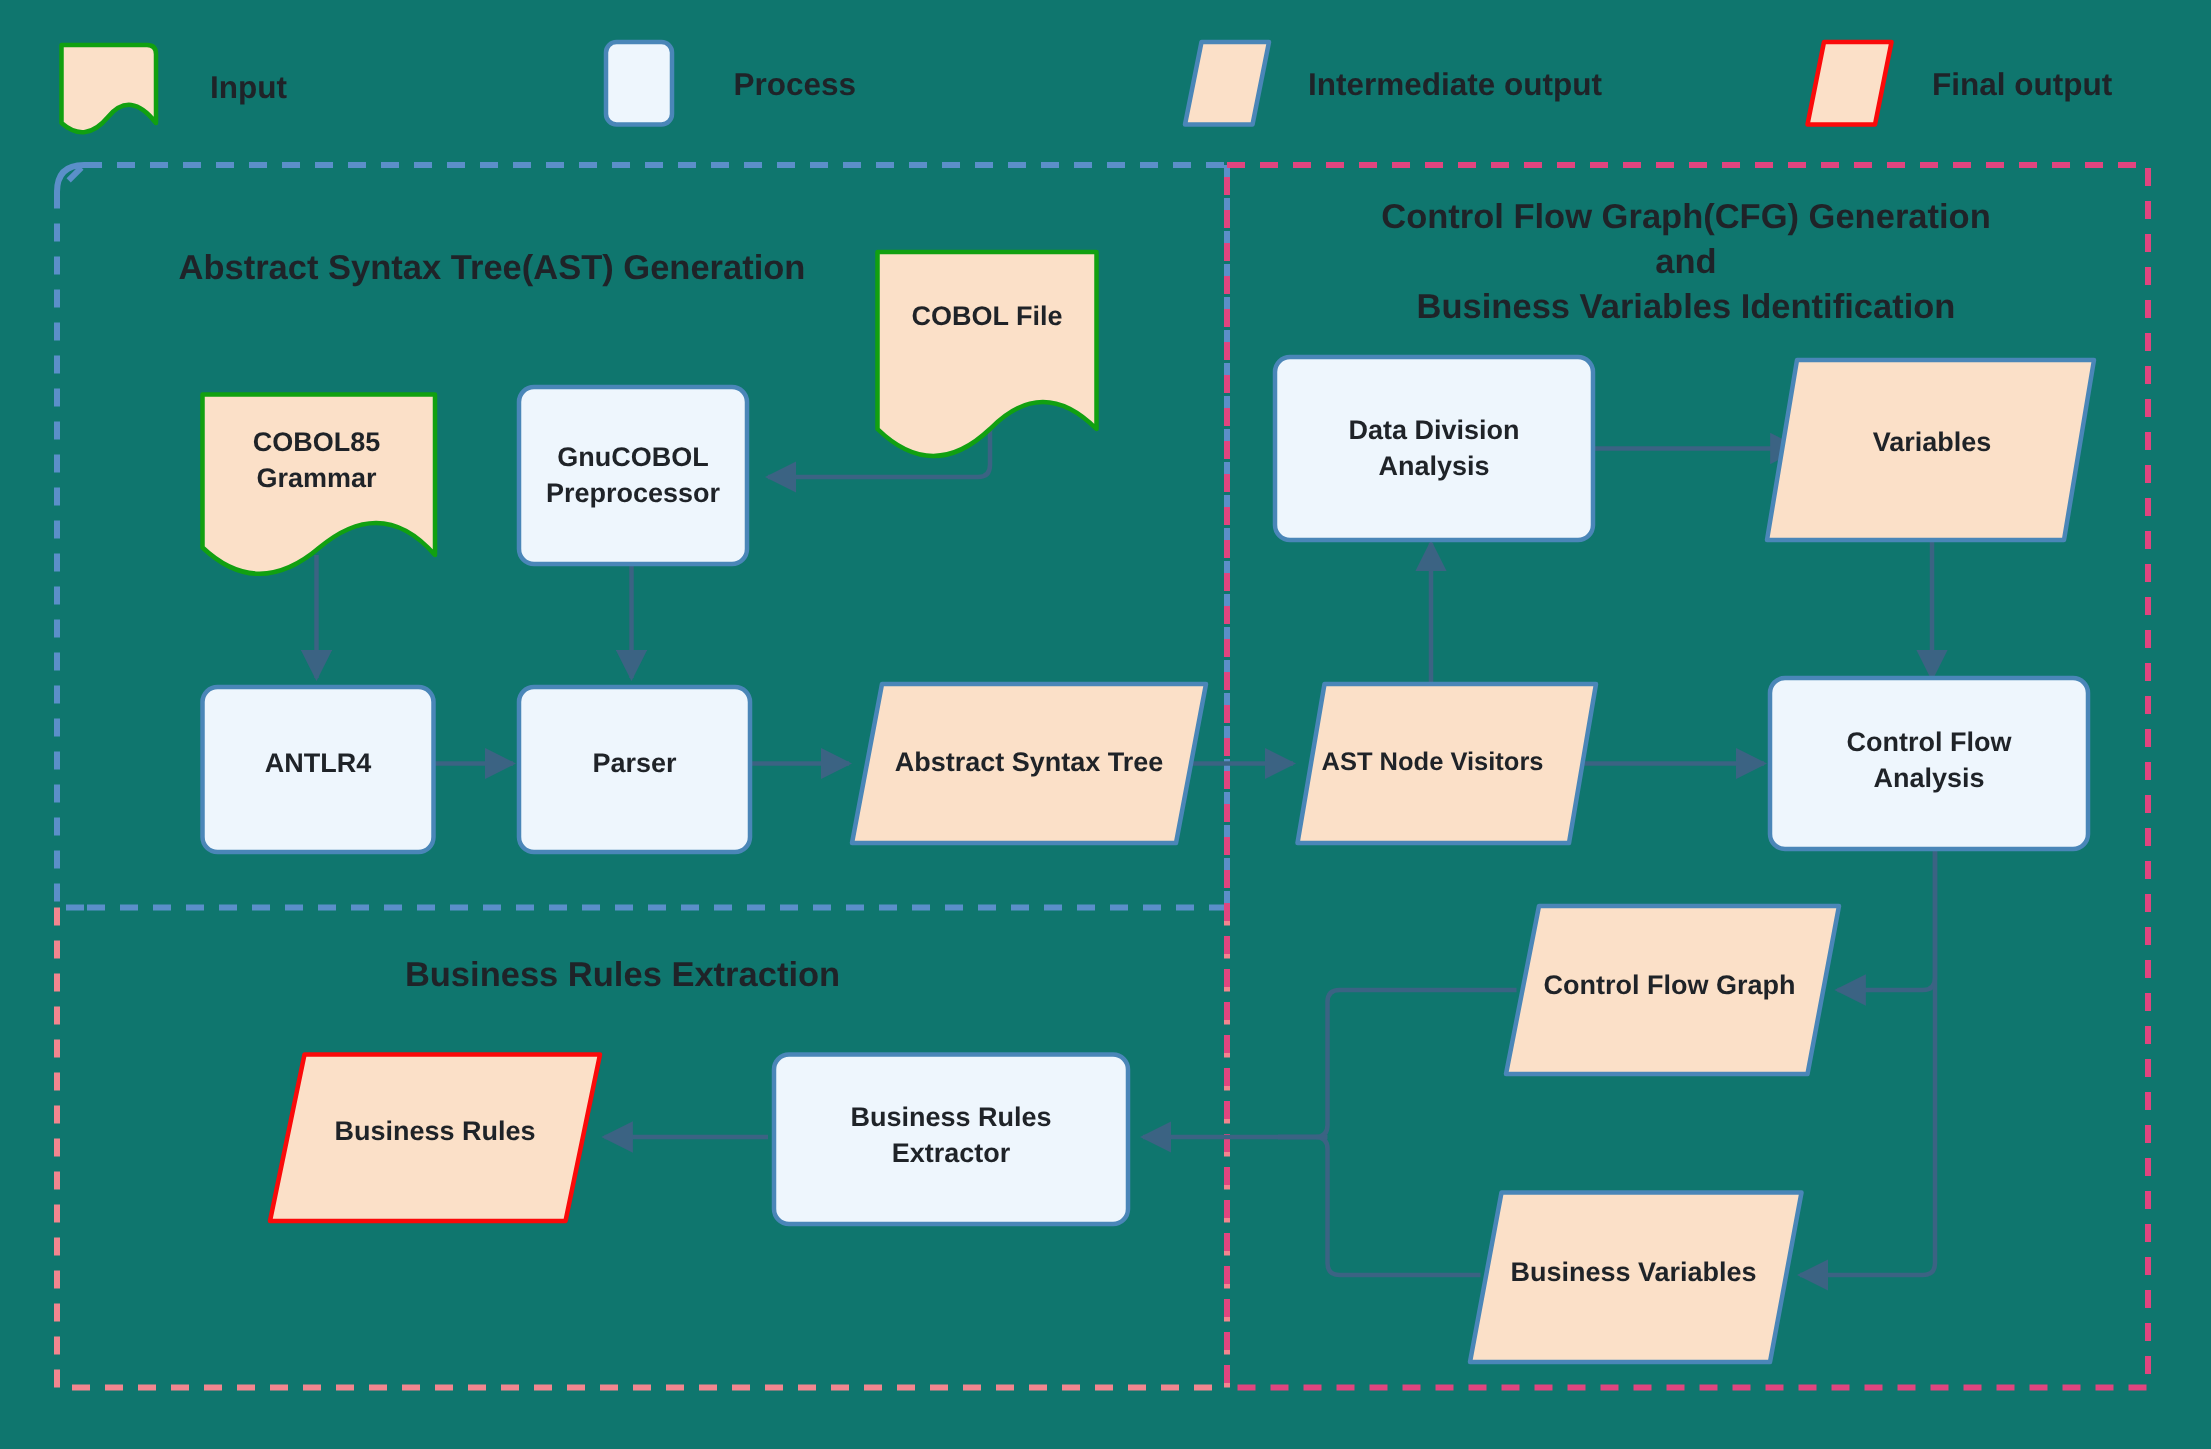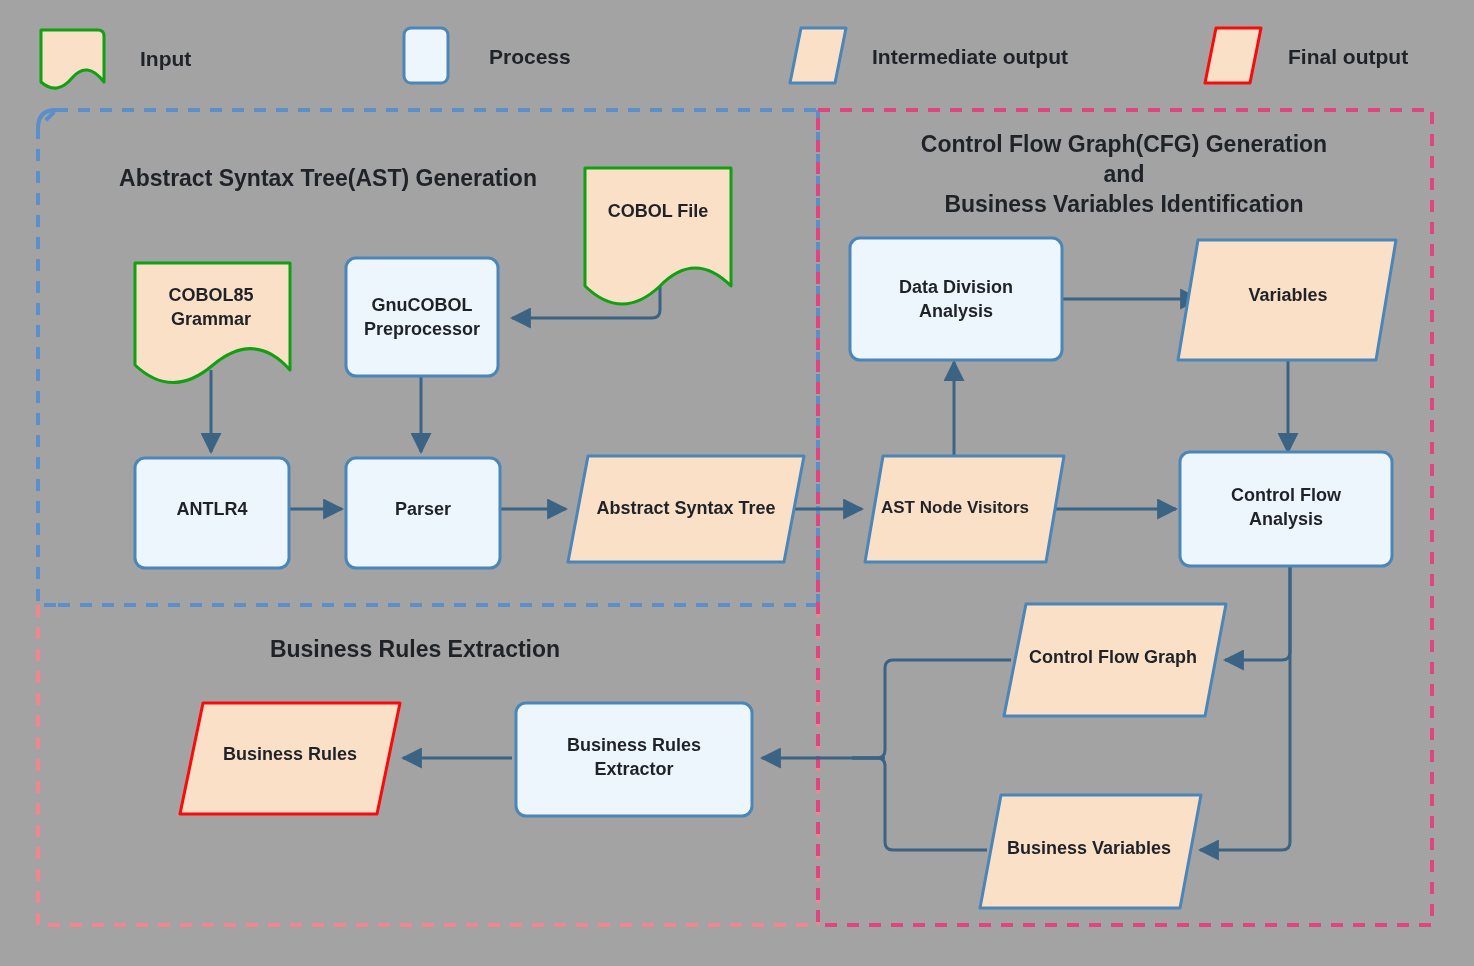--- a/index.html
+++ b/index.html
@@ -5,21 +5,21 @@
   * { box-sizing: border-box; }
   html, body {
     margin: 0; padding: 0;
     background: #ffffff;
     font-family: "Liberation Sans", sans-serif;
   }
   #stage {
     position: relative;
     width: 1474px;
     height: 966px;
-    background: #a3a3a3;
+    background: #0f766e;
     overflow: hidden;
   }
   svg#diagram { position: absolute; left: 0; top: 0; width: 1474px; height: 966px; }
   .node-label {
     font-family: "Liberation Sans", sans-serif;
     font-weight: bold;
     fill: #1f2328;
     text-anchor: middle;
     dominant-baseline: middle;
   }

